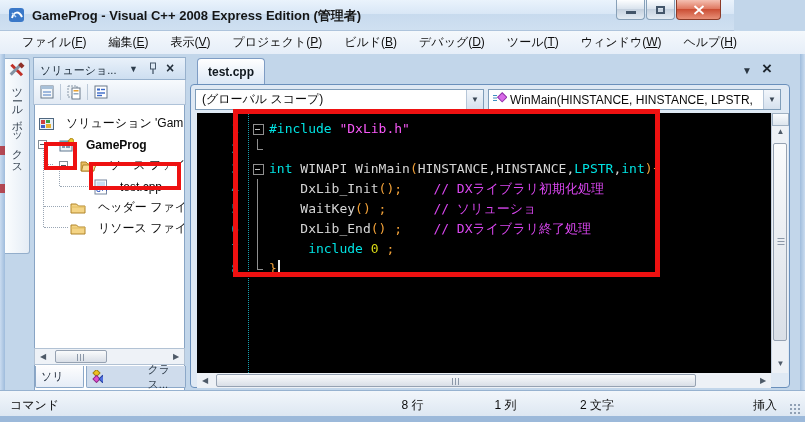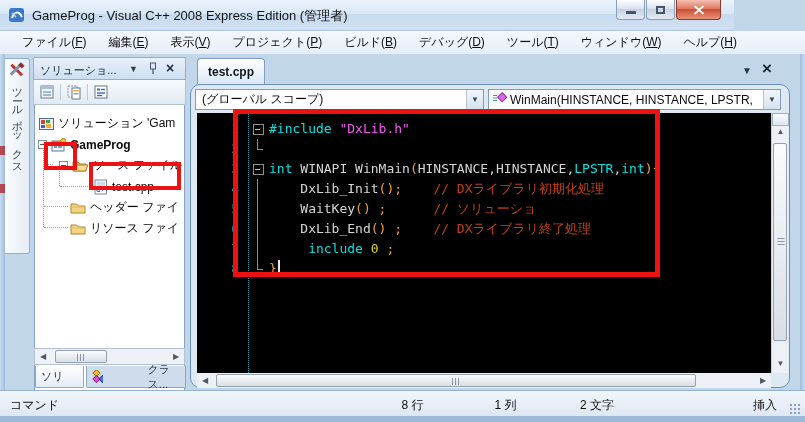--- a/index.html
+++ b/index.html
@@ -5,21 +5,21 @@
   html,body{margin:0;padding:0;background:#888;}
   *{box-sizing:border-box;}
   .window{
     position:relative;width:805px;height:422px;overflow:hidden;
     font-family:"Liberation Sans",sans-serif;
     background:#c2d6ea;
   }
   
   #titlebar{position:absolute;left:0;top:0;width:734px;height:31px;
     background:linear-gradient(#eaf3fc 0%,#d9e7f6 45%,#c7daee 46%,#cfe0f1 100%);
-    border-bottom:1px solid #aec4dc;}
+    border-bottom:1px solid #aec4dc;font-weight:bold;}
   #app-icon{position:absolute;left:8px;top:6px;width:18px;height:18px;}
   #title-text{position:absolute;left:32px;top:7px;font-size:13px;color:#151515;}
   #win-controls{position:absolute;right:13px;top:0;height:21px;display:flex;}
   .winbtn{width:29px;height:20px;border:1px solid #87a0b8;border-top:none;
     background:linear-gradient(#fdfeff,#dbe4ee 45%,#c3cfdd 46%,#e4ecf4);
     border-radius:0 0 4px 4px;display:flex;align-items:center;justify-content:center;margin-left:1px;}
   .winbtn.close{width:45px;background:linear-gradient(#f4c0b2,#e07a62 45%,#c94a30 46%,#e89078);border-color:#8c3b28;}
   .glyph-min{width:10px;height:3px;background:#44566a;margin-top:6px;}
   .glyph-max{width:9px;height:8px;border:2px solid #44566a;}
   
@@ -45,21 +45,21 @@
     font-size:11px;color:#11202e;padding:5px 0 0 6px;}
   #se-hdr-dd{position:absolute;left:95px;top:6px;font-size:9px;color:#2d3c4c;}
   #se-hdr-pin{position:absolute;left:114px;top:4px;}
   #se-hdr-close{position:absolute;left:132px;top:2px;font-size:14px;font-weight:bold;color:#222e3a;}
   #se-toolbar{position:absolute;left:0;top:23px;width:153px;height:25px;
     background:linear-gradient(#f7fafd,#e2eaf4);border:1px solid #aec2d8;border-top:none;
     display:flex;align-items:center;padding-left:5px;}
   .tb-sep{width:1px;height:16px;background:#bcc9d8;margin:0 5px;}
   #se-tree{position:absolute;left:1px;top:48px;width:151px;height:297px;background:#fff;
     border-left:1px solid #88a4c4;border-right:1px solid #88a4c4;overflow:hidden;}
-  .tree-row{position:absolute;height:21px;display:flex;align-items:center;gap:4px;white-space:nowrap;font-size:12px;color:#0a0a0a;}
+  .tree-row{position:absolute;height:21px;display:flex;align-items:center;gap:12px;white-space:nowrap;font-size:12px;color:#0a0a0a;}
   .tree-label{overflow:hidden;}
   .bold{font-weight:bold;}
   .expander{width:9px;height:9px;border:1px solid #848c94;background:#fff;flex:none;
     background-image:linear-gradient(#505860,#505860);background-repeat:no-repeat;background-size:5px 1px;background-position:center;}
   .dotline{position:absolute;border-left:1px dotted #9aa6b4;width:0;}
   .dotstub{position:absolute;border-top:1px dotted #9aa6b4;height:0;}
   #se-hscroll{position:absolute;left:1px;top:291px;width:151px;height:17px;background:#eef2f7;
     border:1px solid #b2c2d4;display:flex;align-items:center;}
   .scroll-arrow{font-size:8px;color:#4e5a68;width:16px;text-align:center;flex:none;}
   .scroll-thumb{height:13px;background:linear-gradient(#fafbfc,#d9dfe7);border:1px solid #96a2b2;border-radius:2px;position:relative;}
@@ -71,21 +71,21 @@
   .se-tab.active{background:linear-gradient(#fdfdfe,#e6edf7);flex-direction:column;}
   .se-tab.inactive{background:#cfdcec;color:#32404e;gap:45px;}
   
   #doc-tab{position:absolute;left:197px;top:58px;width:68px;height:26px;
     background:linear-gradient(#ffffff,#dce8f6);border:1px solid #7e9cc4;border-bottom:none;
     border-radius:4px 4px 0 0;font-size:12px;font-weight:bold;color:#10181f;
     display:flex;align-items:center;justify-content:center;}
   #tabwell-dd{position:absolute;left:742px;top:65px;font-size:10px;color:#2a3642;}
   #tabwell-close{position:absolute;left:762px;top:59px;font-size:17px;font-weight:bold;color:#1c242c;}
   #editor-body{position:absolute;left:190px;top:84px;width:600px;height:304px;
-    background:#dfe9f4;border:1px solid #6a90bc;border-radius:10px;}
+    background:#dfe9f4;border:1px solid #6a90bc;border-radius:4px;}
   .combo{position:absolute;top:4px;height:21px;background:#fff;border:1px solid #7f9db9;
     font-size:12px;color:#0a0a0a;display:flex;align-items:center;overflow:hidden;white-space:nowrap;}
   #combo-scope{left:4px;width:289px;padding-left:6px;}
   #combo-member{left:297px;width:293px;padding-left:3px;}
   .combo .txt{flex:1;overflow:hidden;}
   .combo .ddbtn{flex:none;width:17px;height:19px;margin-left:2px;
     background:linear-gradient(#f2f6fb,#d6e1ee);border-left:1px solid #b6c6d8;
     display:flex;align-items:center;justify-content:center;font-size:8px;color:#3a4654;}
   #method-icon{margin-right:3px;flex:none;}
   #code-area{position:absolute;left:6px;top:28px;width:574px;height:260px;background:#000;overflow:hidden;}
@@ -94,21 +94,21 @@
   .ln{width:48px;padding-right:6px;text-align:right;color:#17a2b2;flex:none;}
   #gutter-sep{position:absolute;left:51px;top:0;height:100%;border-left:1px dotted #17a0b0;}
   .outline{width:18px;height:20px;position:relative;flex:none;margin-left:6px;}
   .outline-box::before{content:"";position:absolute;left:2px;top:5px;width:9px;height:9px;border:1px solid #8f8f8f;background:#000;}
   .outline-box::after{content:"";position:absolute;left:4px;top:10px;width:5px;height:1px;background:#c0c0c0;}
   .outline-bar::before{content:"";position:absolute;left:6px;top:0;width:1px;height:20px;background:#8f8f8f;}
   .outline-end::before{content:"";position:absolute;left:6px;top:0;width:1px;height:11px;background:#8f8f8f;}
   .outline-end::after{content:"";position:absolute;left:7px;top:10px;width:5px;height:1px;background:#8f8f8f;}
   .code-text{white-space:pre;}
   .tok-kw{color:#00e2e2}.tok-str{color:#f858f8}.tok-plain{color:#d6d6d6}
-  .tok-pun{color:#f0a038}.tok-com{color:#c2410c}.tok-lit{color:#d8d816}
+  .tok-pun{color:#f0a038}.tok-com{color:#d946ef}.tok-lit{color:#d8d816}
   .caret{display:inline-block;width:2px;height:15px;background:#e8e8e8;vertical-align:-2px;margin-left:1px;}
   #vscroll{position:absolute;left:580px;top:28px;width:17px;height:260px;background:#edf1f6;border-left:1px solid #c2cedc;}
   #vs-splitter{position:absolute;left:0;top:0;width:17px;height:13px;
     background:linear-gradient(#fafcfe,#dde5ee);border:1px solid #9fb0c2;}
   #vs-up{position:absolute;left:0;top:14px;width:17px;text-align:center;font-size:8px;color:#4e5a68;}
   #vs-thumb{position:absolute;left:1px;top:30px;width:14px;height:198px;}
   #vs-thumb .scroll-grip{top:50%;left:3px;transform:translateY(-50%) rotate(90deg);}
   #vs-down{position:absolute;left:0;top:246px;width:17px;text-align:center;font-size:8px;color:#4e5a68;}
   #ehscroll{position:absolute;left:6px;top:288px;width:574px;height:15px;background:#edf1f6;display:flex;align-items:center;}
   #eh-thumb{width:480px;margin-left:3px;}

